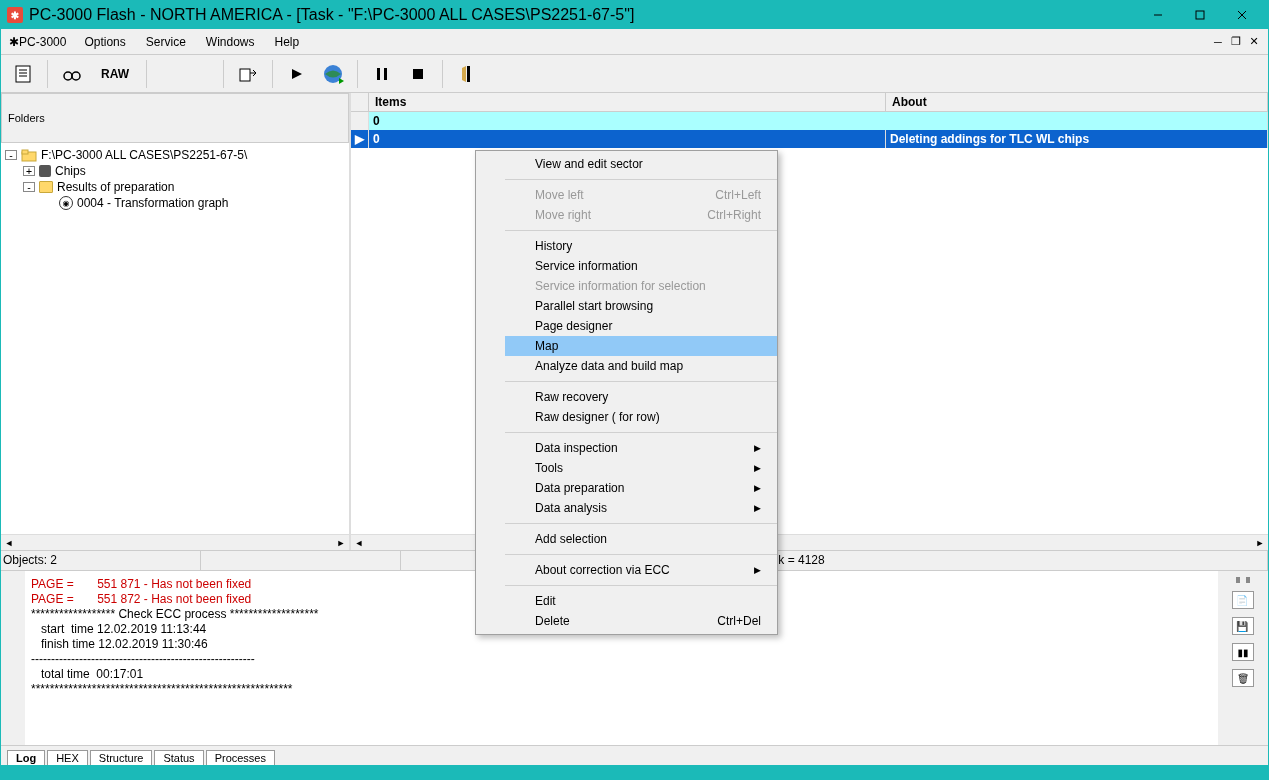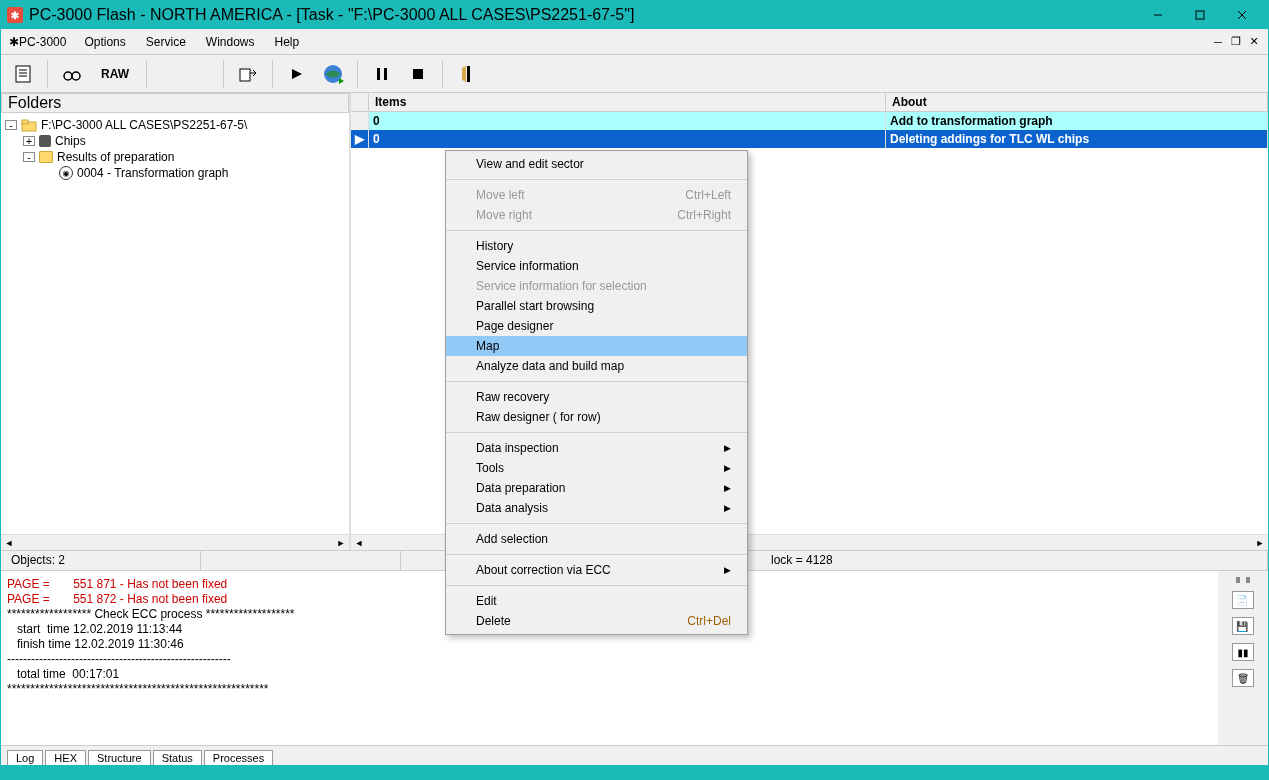--- a/index.html
+++ b/index.html
@@ -14,21 +14,21 @@
   .menuitem { padding: 4px 10px; cursor: pointer; }
   .menuitemfirst { display:flex;align-items:center;padding:4px 8px;}
   .winbtns { margin-left:auto; display:flex;gap:2px; padding-right:6px;}
   .winbtns span { width:16px;height:16px;display:flex;align-items:center;justify-content:center;font-size:11px;cursor:pointer;}
   .toolbar { background: #f0f0f0; height: 38px; display: flex; align-items: center; padding: 2px 6px; border-bottom: 1px solid #ccc; gap:4px;}
   .toolbtn { width: 32px; height: 32px; display: flex; align-items: center; justify-content: center; cursor: pointer; border: 1px solid transparent;}
   .rawbtn { width:auto; padding:0 8px; font-weight:bold;}
   .tsep { width:1px; height:28px; background:#ccc; margin:0 4px;}
   .content { flex:1; display:flex; overflow:hidden; }
   .left { width: 350px; display:flex; flex-direction:column; border-right: 2px solid #ddd; background:#fff;}
-  .panelhdr { background:#f0f0f0; border:1px solid #ccc; padding:0 6px; font-size:16px;}
+  .panelhdr { background:#f0f0f0; border:1px solid #ccc; padding:18px 6px; font-size:11px;}
   .tree { flex:1; overflow:auto; padding:4px; }
   .treerow { display:flex; align-items:center; gap:4px; padding:1px 0; cursor:pointer; white-space:nowrap;}
   .expander { width:12px; display:inline-flex; justify-content:center; font-family:monospace; font-size:10px; border:1px solid #888;height:10px;align-items:center;}
   .indent1 { padding-left: 18px;}
   .indent3 { padding-left: 54px;}
   .folder-icon { width:14px;height:12px;background:#ffd86b;border:1px solid #c9a83b;border-radius:1px;}
   .chip-icon { width:12px;height:12px;background:#555;border-radius:2px;}
   .graph-icon { width:14px;height:14px;border:1px solid #333;border-radius:50%;display:flex;align-items:center;justify-content:center;font-size:8px;}
   .scrollbar-h { height:16px; background:#f0f0f0; border-top:1px solid #ddd; display:flex;align-items:center;}
   .scrollbar-h .arrow { width:16px;height:16px;display:flex;align-items:center;justify-content:center;font-size:9px;}
@@ -41,37 +41,37 @@
   .tablerow { display:flex; height:18px;align-items:center;}
   .tablerow .cell { border-right:1px solid #ddd; padding:0 4px; height:100%;display:flex;align-items:center;}
   .cell1 { width:18px; background:#f0f0f0;}
   .row-normal { background:#aaffff;}
   .row-sel { background:#0c63ce; color:#fff;}
   .row-sel .cell1 { background:#0c63ce;}
   .cell2 { flex:1; border-right:1px solid #888;}
   .cell3 { width:382px;}
   .tablebody { flex:1; background:#fff; position:relative;}
   .statusbar { background:#f0f0f0; border-top:1px solid #ccc; height:20px; display:flex; align-items:center;}
-  .statuscell { border-right:1px solid #ccc; padding:2px 10px; height:100%;}
+  .statuscell { border-right:1px solid #ccc; padding:2px 2px; height:100%;}
   .logarea { height: 175px; display:flex; border-top:1px solid #ccc;}
-  .logtext { flex:1; background:#fff; overflow:auto; padding:6px; font-family: "Courier New", monospace; font-size:12px; white-space:pre; }
+  .logtext { flex:1; background:#fff; overflow:auto; padding:6px; font-family: "Courier New", monospace; font-size:12px; white-space:pre;margin-left:24px; }
   .logred { color:#c00;}
   .logbtns { width:50px; background:#f0f0f0; display:flex;flex-direction:column;align-items:center;padding:6px;gap:8px;}
   .logbtn { width:22px;height:18px;border:1px solid #999;background:#fff;display:flex;align-items:center;justify-content:center;font-size:10px;cursor:pointer;}
   .bottomtabs { height:20px; background:#f0f0f0; display:flex;align-items:flex-end; padding-left:6px; border-top:1px solid #ccc;}
   .btab { border:1px solid #999; border-bottom:none; padding:1px 8px; background:#fff; margin-right:2px; font-size:11px; cursor:pointer;}
-  .btabact { font-weight:normal; }
+  .btabact { font-weight:bold; }
   .finalstatus { height:14px; background:#1bbab8;}
-  .context-menu { position:absolute; left:445px; top:150px; width:303px; background:#f0f0f0; border:1px solid #a0a0a0; box-shadow:3px 3px 6px rgba(0,0,0,.25); z-index:100;}
+  .context-menu { position:absolute; left:475px; top:150px; width:303px; background:#f0f0f0; border:1px solid #a0a0a0; box-shadow:3px 3px 6px rgba(0,0,0,.25); z-index:100;padding-left:29px;}
   .cmgroup { padding:3px 0;}
   .cmitem { padding:3px 16px 3px 30px; display:flex; justify-content:space-between; align-items:center; cursor:pointer; font-size:12.5px;}
   .cmsel { background:#91c9f7 !important;text-align:center;}
   .cmdisabled { color:#999; cursor:default;}
   .cmsep { border-top:1px solid #d0d0d0; margin:2px 0;}
-  .shortcut { color:#a16207; font-size:12px;}
+  .shortcut { color:#000000; font-size:12px;}
   .cmdisabled .shortcut { color:#999;}
   .submenu-arrow { font-size:9px;}
   svg { display:block; }
 </style>
 </head>
 <body>
 
 <div class="window">
 
   <div class="titlebar">
@@ -212,21 +212,20 @@
     <div class="right">
       <div class="tablehdr">
         <div class="col col1"></div>
         <div class="col col2">Items</div>
         <div class="col col3">About</div>
       </div>
       <div class="tablebody">
         <div class="tablerow row-normal">
           <div class="cell cell1"></div>
           <div class="cell cell2">0</div>
-          <div class="cell cell3">Add to transformation graph</div>
         </div>
         <div class="tablerow row-sel">
           <div class="cell cell1">▶</div>
           <div class="cell cell2">0</div>
           <div class="cell cell3">Deleting addings for TLC WL chips</div>
         </div>
       </div>
       <div class="scrollbar-h">
         <span class="arrow">◄</span>
         <div style="flex:1"></div>

